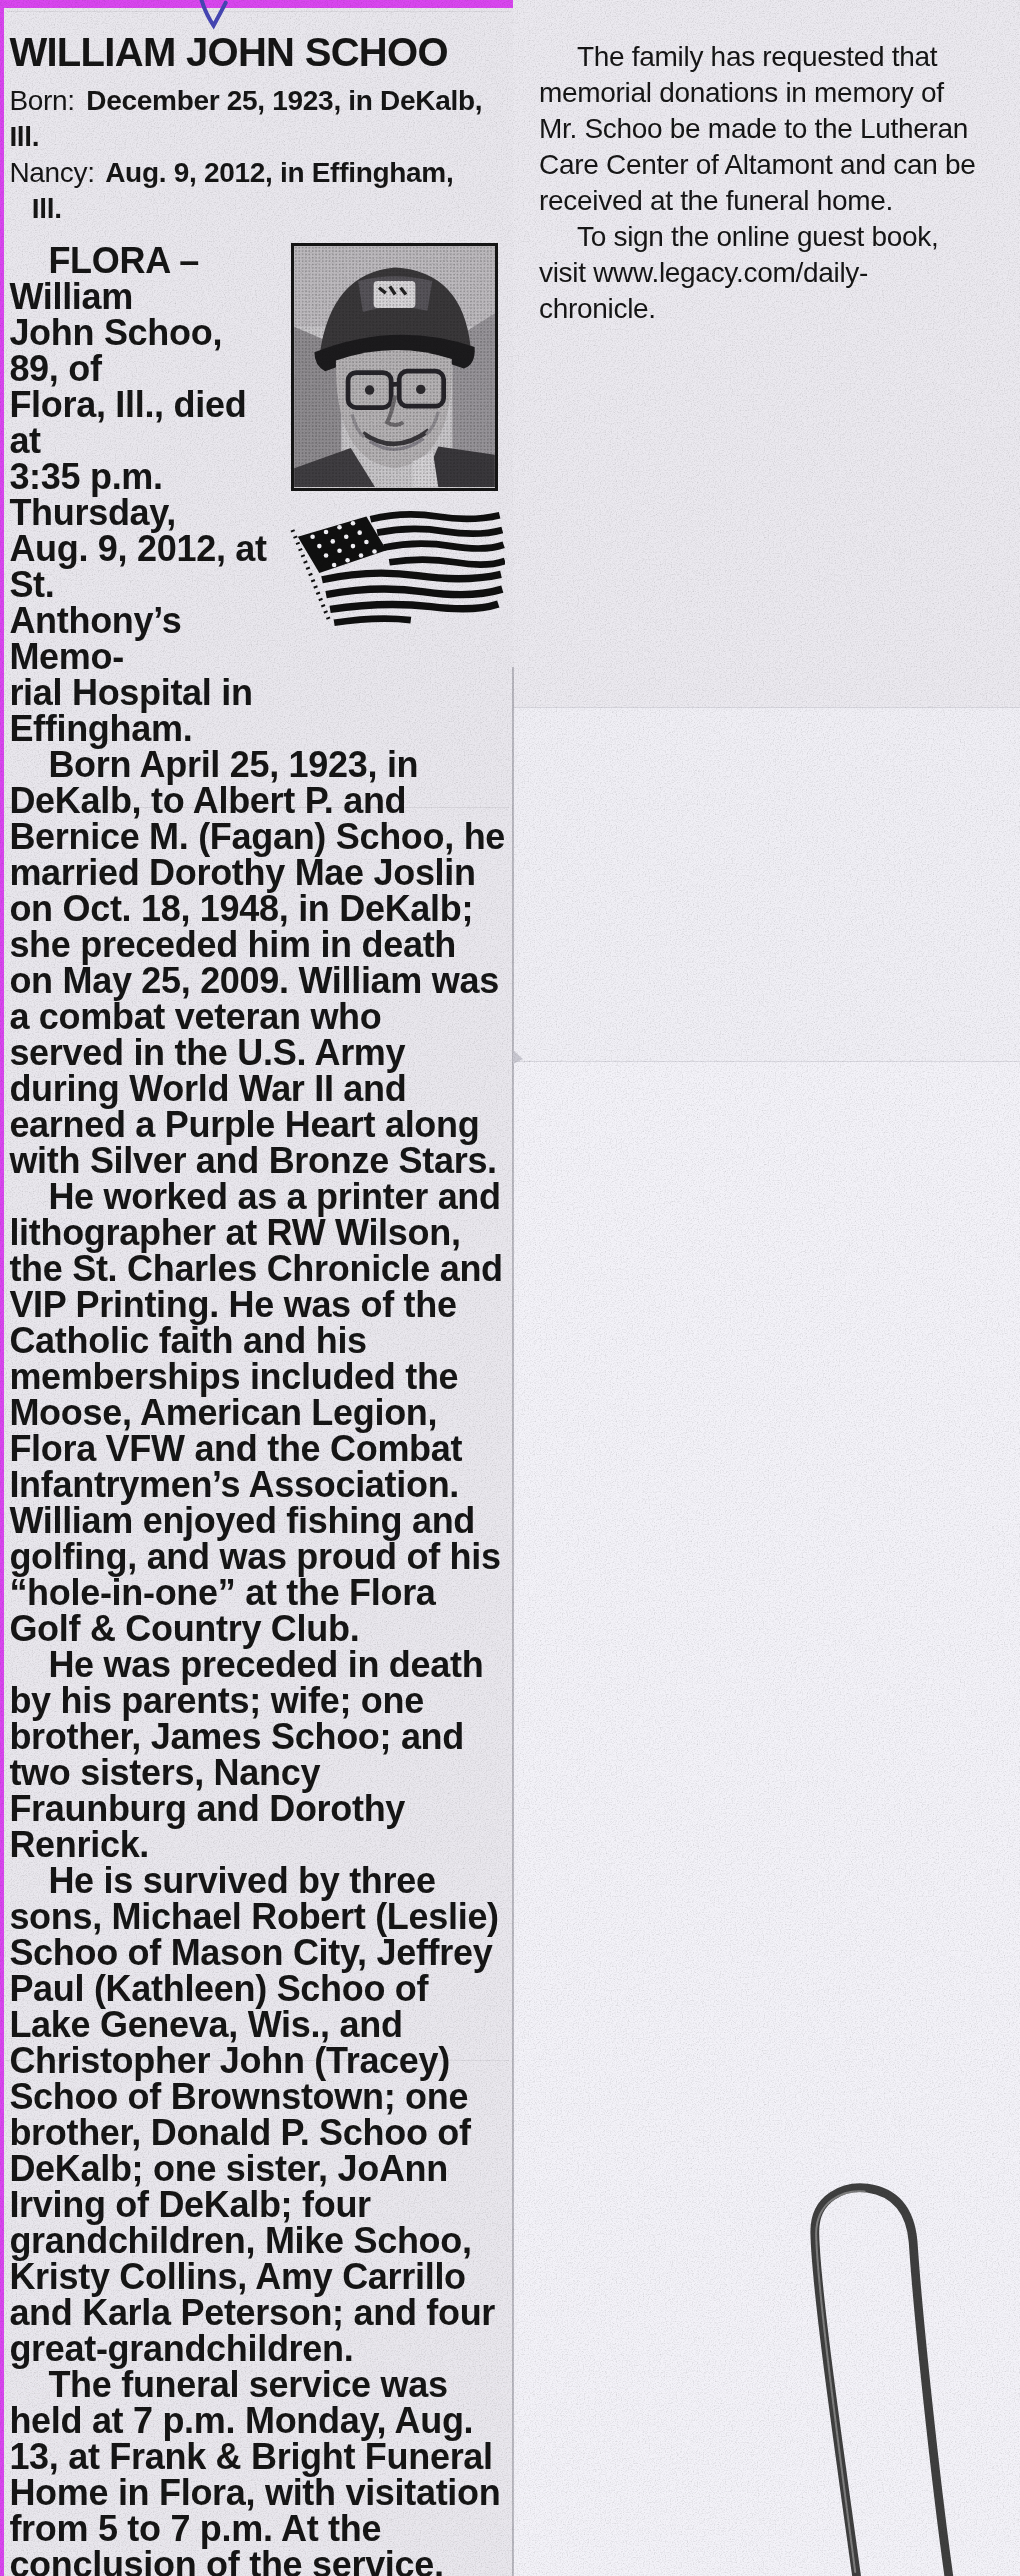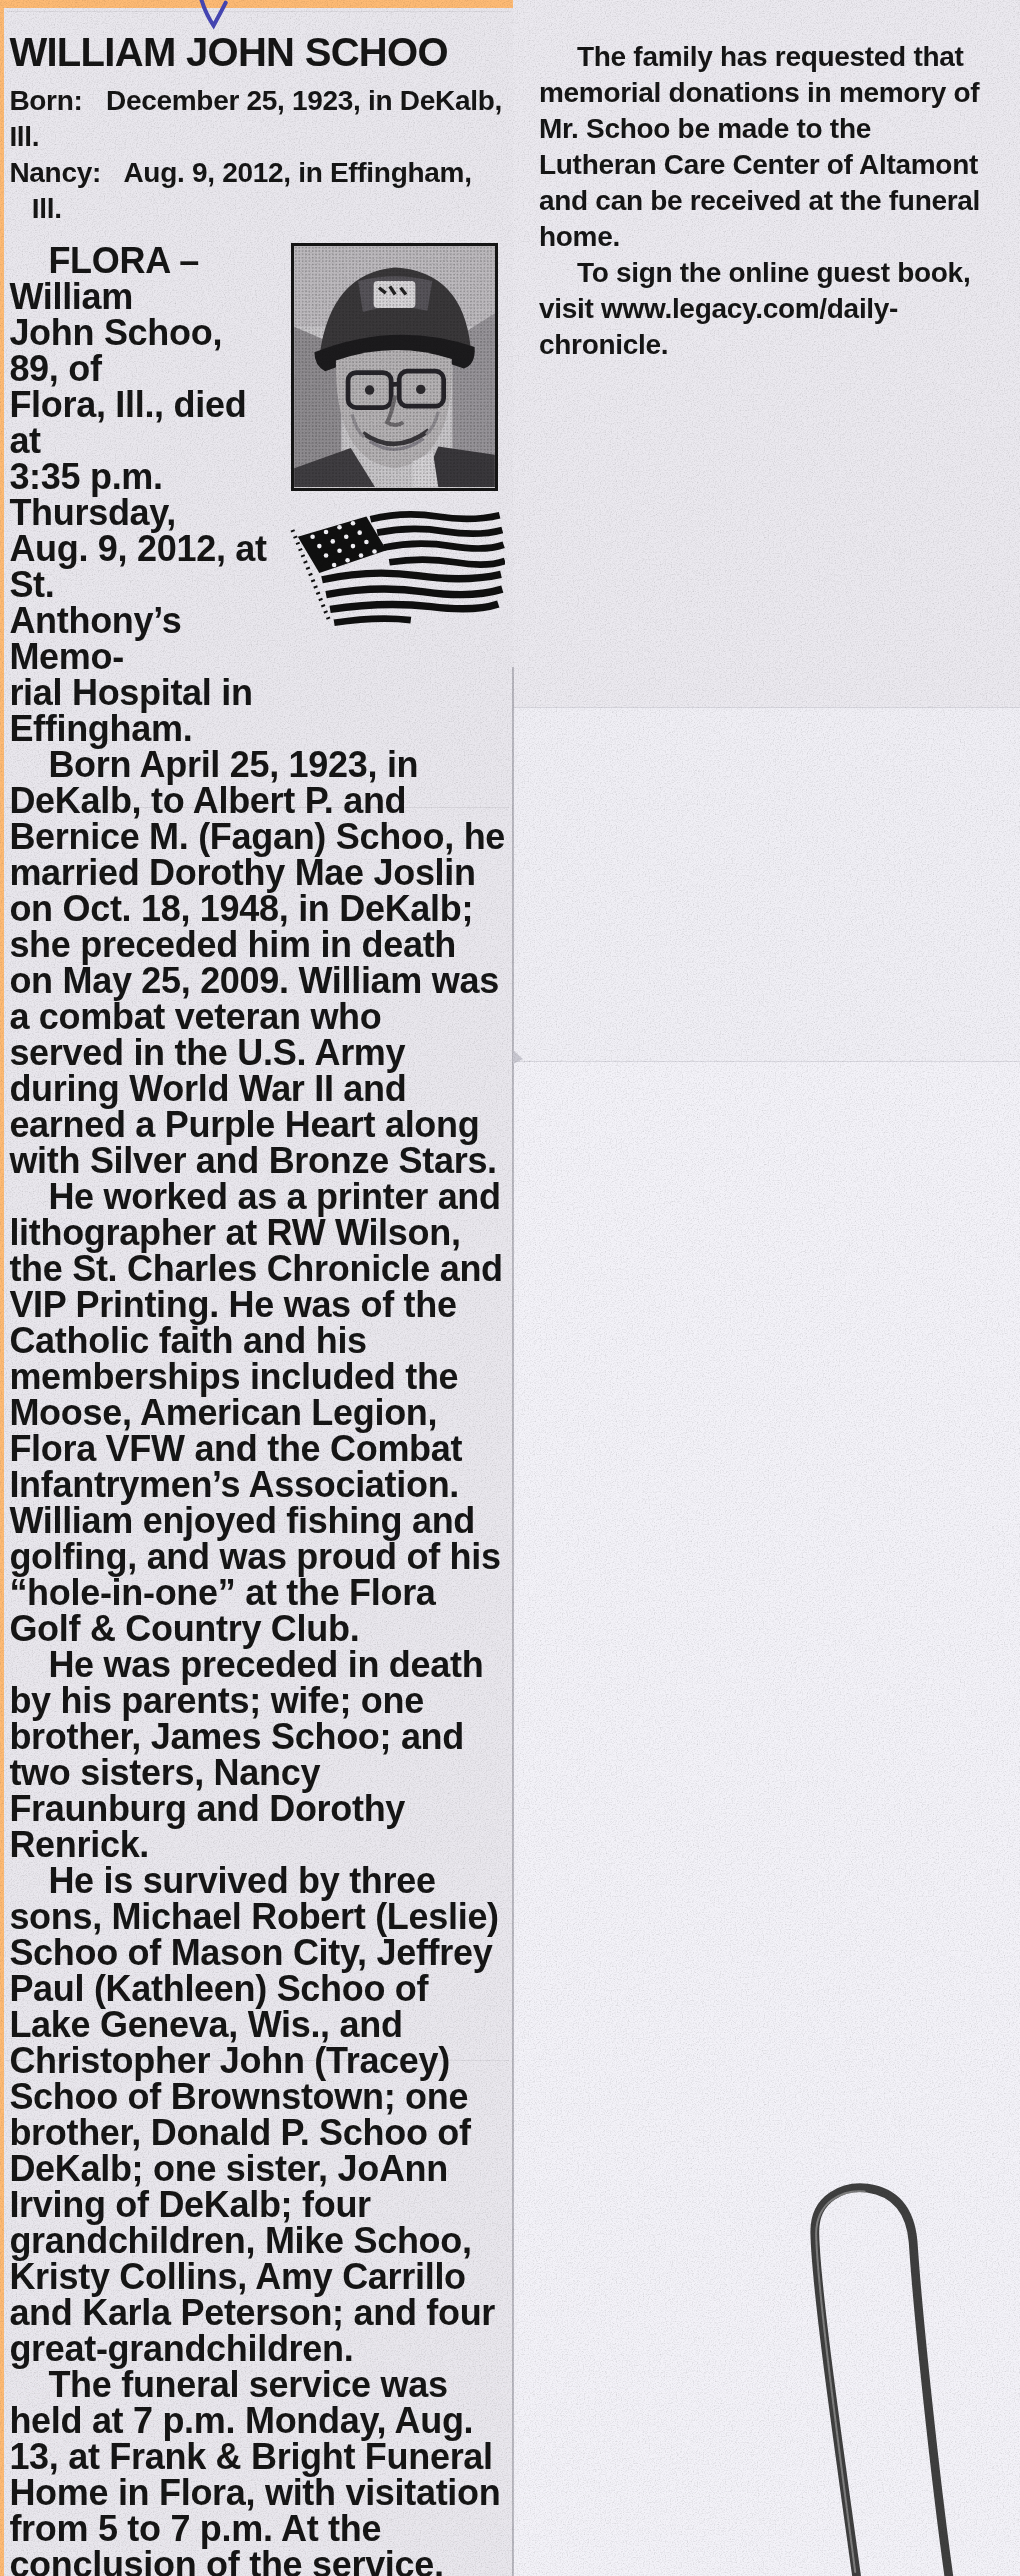--- a/index.html
+++ b/index.html
@@ -1,48 +1,48 @@
 <!DOCTYPE html>
 <html style="font-size:10.8px"><head>
 <meta charset="utf-8">
 <style>
   html,body{margin:0;padding:0;background:#e6e5ea;}
-  .page{position:relative;width:1021px;height:2576px;background:#fdba74;
+  .page{position:relative;width:1021px;height:2576px;background:#d946ef;
         font-family:"Liberation Sans", sans-serif;color:#161616;overflow:hidden;}
 
   
   .strip-left{position:absolute;left:4px;top:8px;width:509px;height:2568px;background:#e9e7ed;}
   .piece-right-top{position:absolute;left:513px;top:0;width:508px;height:707px;background:#ebe9ef;border-bottom:1.3px solid #d7d6de;}
   .piece-right-mid{position:absolute;left:513px;top:708px;width:508px;height:353px;background:#f0eff5;border-bottom:1.3px solid #dad9e1;}
   .piece-right-bottom{position:absolute;left:513px;top:1062px;width:508px;height:1514px;background:#f3f2f8;}
   .col-split{position:absolute;left:512px;top:667px;width:2px;height:1909px;background:rgba(90,90,100,.35);}
   .edge-top{position:absolute;left:6.7px;top:10.8px;width:504px;height:1.3px;background:rgba(0,0,0,.06);}
   .artifact-line-1{position:absolute;left:5.4px;top:807px;width:504px;height:1.3px;background:rgba(0,0,0,.07);}
   .artifact-line-2{position:absolute;left:5.4px;top:2060px;width:504px;height:1.3px;background:rgba(0,0,0,.06);}
   .notch{position:absolute;left:513px;top:1050px;width:0;height:0;
          border-top:9.4px solid transparent;border-bottom:5.4px solid transparent;border-left:10.8px solid #c9c8d1;}
 
   
   .leftcol{position:absolute;left:9.4px;top:30px;width:496px;}
   .headline{font-size:40px;font-weight:800;letter-spacing:-0.7px;line-height:44px;margin:0 0 9.4px 0;}
   .vitals{margin:0 0 16px 0;}
   .vital{margin:0;font-size:28px;font-weight:700;line-height:36px;letter-spacing:-0.3px;}
-  .vital-label{font-weight:700;margin-right:16px;}
+  .vital-label{font-weight:400;margin-right:4px;}
   .pre{white-space:pre-wrap;}
   .article{font-size:36px;font-weight:700;line-height:36px;letter-spacing:-0.3px;}
   .article p{margin:0;text-indent:39px;}
 
   
   .figure{float:right;width:214px;margin:0 0 6.7px 13.5px;}
   .photo-frame{width:207px;height:248px;background:#cfcdd0;border:3.4px solid #151515;box-sizing:border-box;}
   .flag-box{width:222px;height:128px;margin-top:16px;margin-left:-8px;}
 
   
   .rightcol{position:absolute;left:539px;top:39px;width:442px;
-            font-size:28px;font-weight:700;line-height:36px;letter-spacing:-0.3px;}
+            font-size:28px;font-weight:400;line-height:36px;letter-spacing:-0.3px;}
   .rightcol p{margin:0;text-indent:38px;overflow-wrap:break-word;}
 
   .overlay-svg{position:absolute;left:0;top:0;pointer-events:none;}
   .noise{position:absolute;left:0;top:0;opacity:.16;pointer-events:none;}
 </style>
 </head>
 <body>
 
 <div class="page">
 

